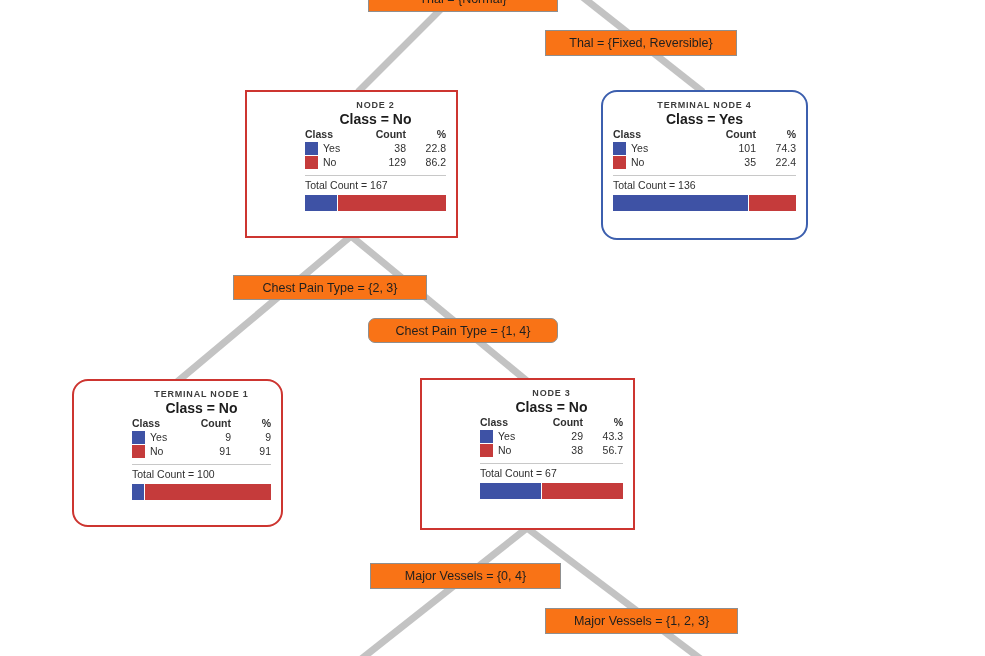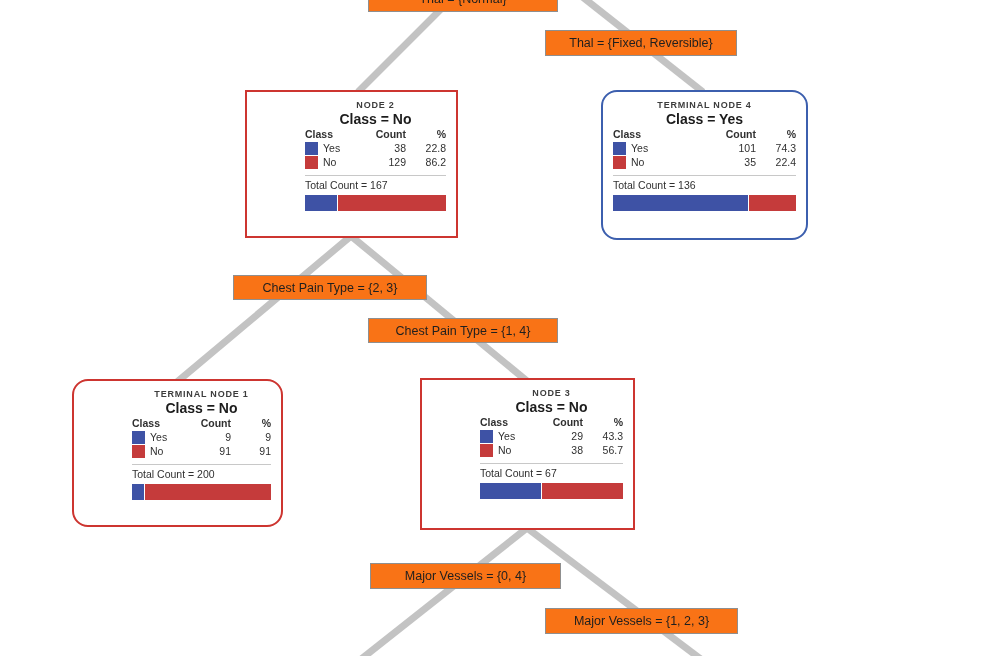--- a/index.html
+++ b/index.html
@@ -51,21 +51,21 @@
     <line x1="527" y1="528" x2="360" y2="660" stroke="#c3c3c3" stroke-width="7"></line>
     <line x1="527" y1="528" x2="702" y2="660" stroke="#c3c3c3" stroke-width="7"></line>
   </svg>
 
   <div class="elabel" style="left:368px;top:-14px;width:190px;height:26px;">Thal = {Normal}</div>
 
   <div class="elabel" style="left:545px;top:30px;width:192px;height:26px;">Thal = {Fixed, Reversible}</div>
 
   <div class="elabel" style="left:193px;top:275px;width:194px;height:25px;margin-left:40px;">Chest Pain Type = {2, 3}</div>
 
-  <div class="elabel" style="left:368px;top:318px;width:190px;height:25px;">Chest Pain Type = {1, 4}</div>
+  <div class="elabel" style="left:368px;top:318px;width:190px;height:25px;border-radius:7px;">Chest Pain Type = {1, 4}</div>
 
   <div class="elabel" style="left:370px;top:563px;width:191px;height:26px;text-align:center;">Major Vessels = {0, 4}</div>
 
   <div class="elabel" style="left:545px;top:608px;width:193px;height:26px;">Major Vessels = {1, 2, 3}</div>
 
   <div class="node red" style="left:245px;top:90px;width:213px;height:148px;">
     <div class="node-title">NODE 2</div>
     <div class="node-class">Class = No</div>
     <div class="ntable">
       <div class="trow thead">
@@ -152,21 +152,21 @@
       <div class="trow">
         <span class="c1">
             <span class="sq no"></span>
             <span>No</span>
           </span>
         <span class="c2">91</span>
         <span class="c3">91</span>
       </div>
     </div>
     <div class="total-divider"></div>
-    <div class="total">Total Count = 200</div>
+    <div class="total">Total Count = 100</div>
     <div class="bar">
       <div class="seg yes" style="width:9%"></div>
       <div class="seg no" style="width:91%"></div>
     </div>
   </div>
 
   <div class="node red" style="left:420px;top:378px;width:215px;height:152px;">
     <div class="node-title">NODE 3</div>
     <div class="node-class">Class = No</div>
     <div class="ntable">

